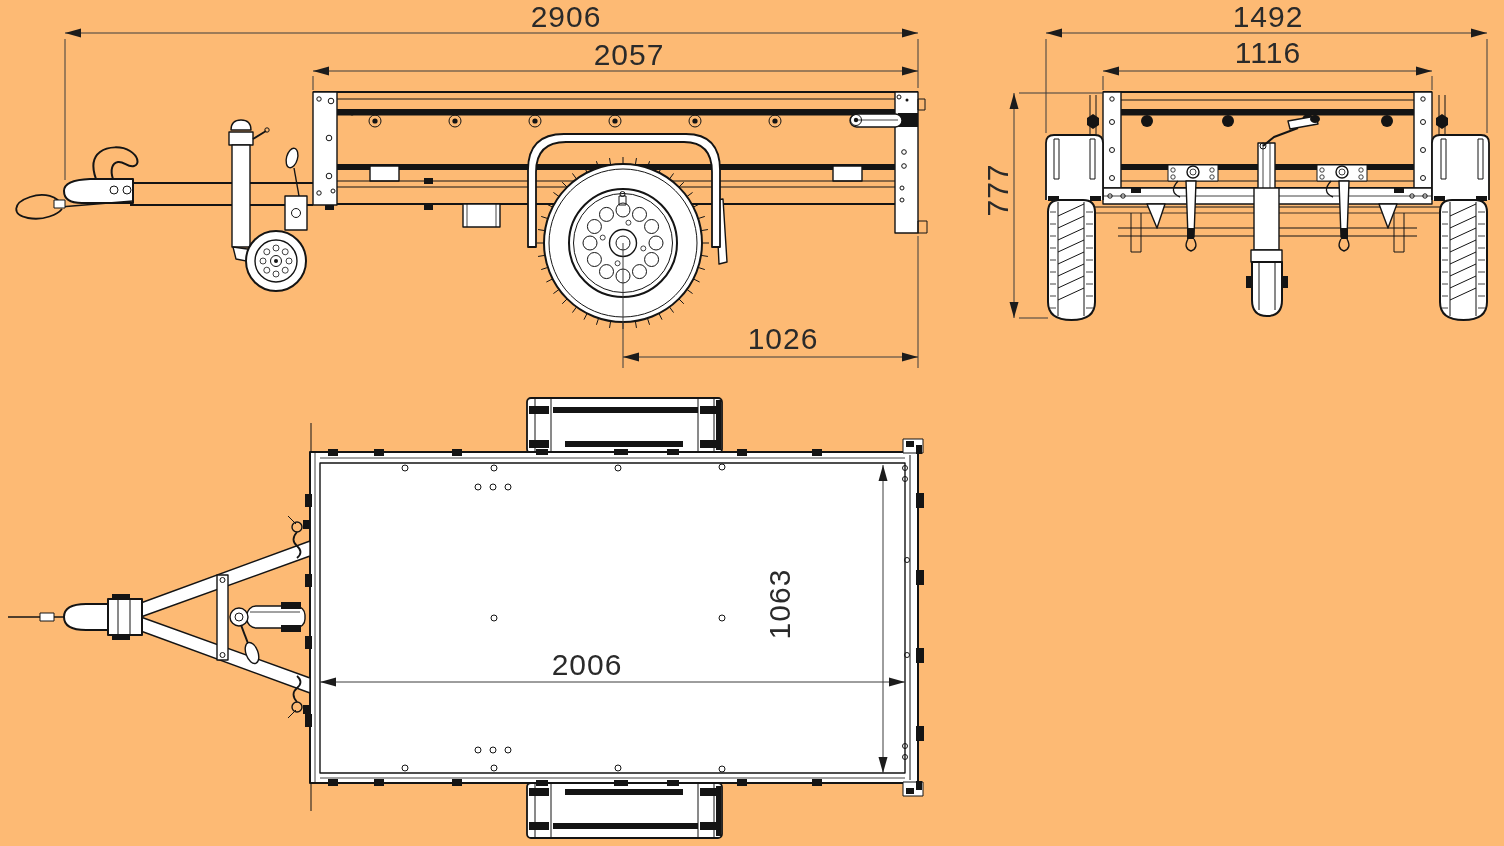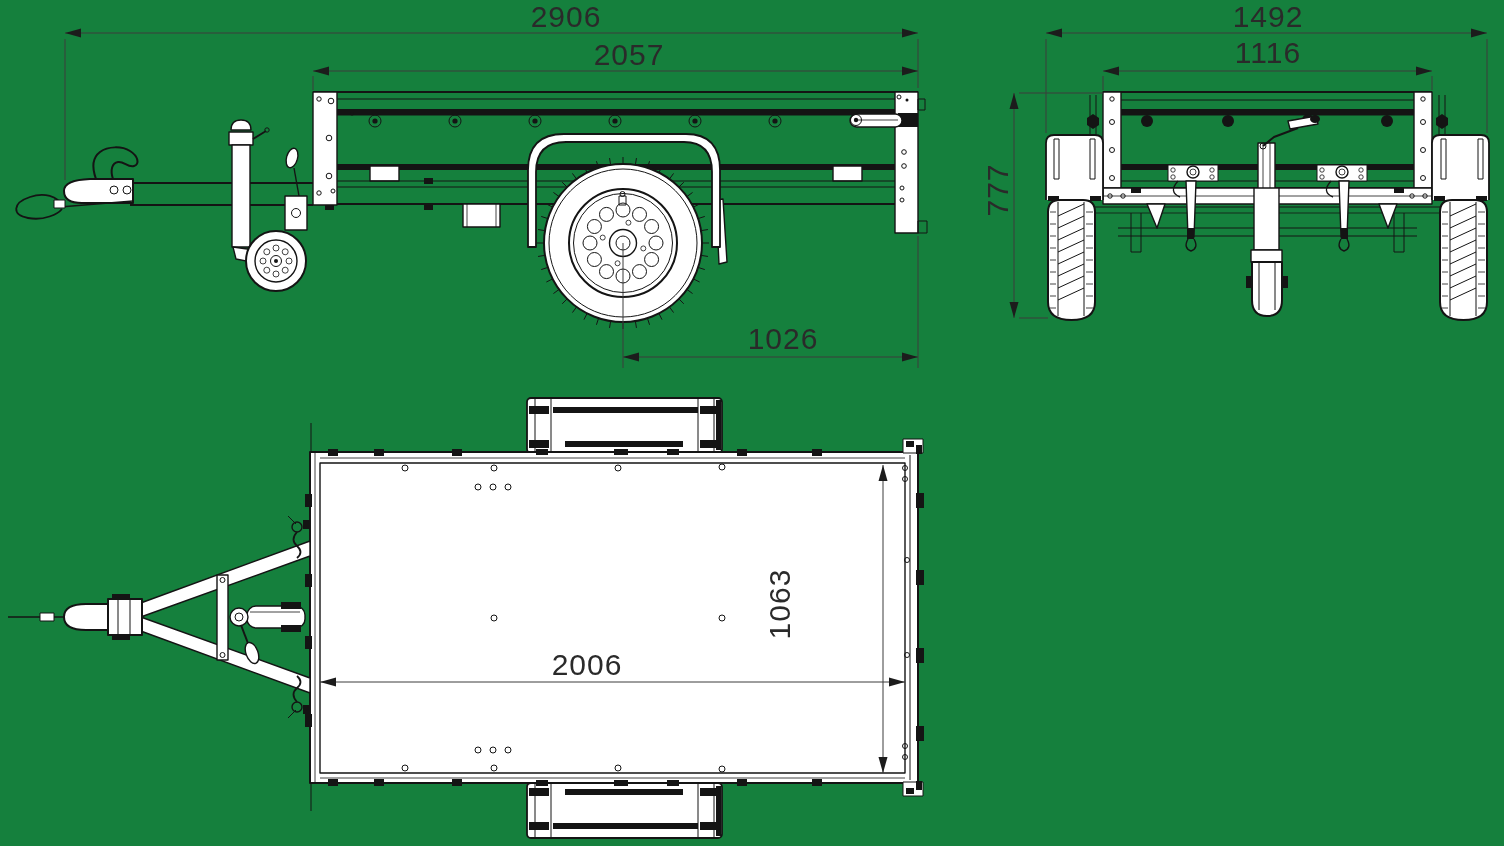--- a/index.html
+++ b/index.html
@@ -1,16 +1,16 @@
 <!DOCTYPE html>
 <html><head>
 <meta charset="utf-8">
 <style>
   html,body{margin:0;padding:0;background:#ffffff;}
-  .stage{position:relative;width:1504px;height:846px;background:#15803d;overflow:hidden;
+  .stage{position:relative;width:1504px;height:846px;background:#fdba74;overflow:hidden;
          font-family:"Liberation Sans",sans-serif;}
   svg{display:block;}
   svg path,svg rect,svg circle,svg line,svg polygon,svg ellipse{fill:none;stroke-linecap:butt;stroke-linejoin:round;}
   .s2{stroke:#141414;stroke-width:2;}
   .s18{stroke:#141414;stroke-width:1.8;}
   .s15{stroke:#141414;stroke-width:1.4;}
   .s1{stroke:#141414;stroke-width:1;}
   .s07{stroke:#141414;stroke-width:.8;}
   .fw{fill:#ffffff;}
   .fb{fill:#141414;stroke:none;}

